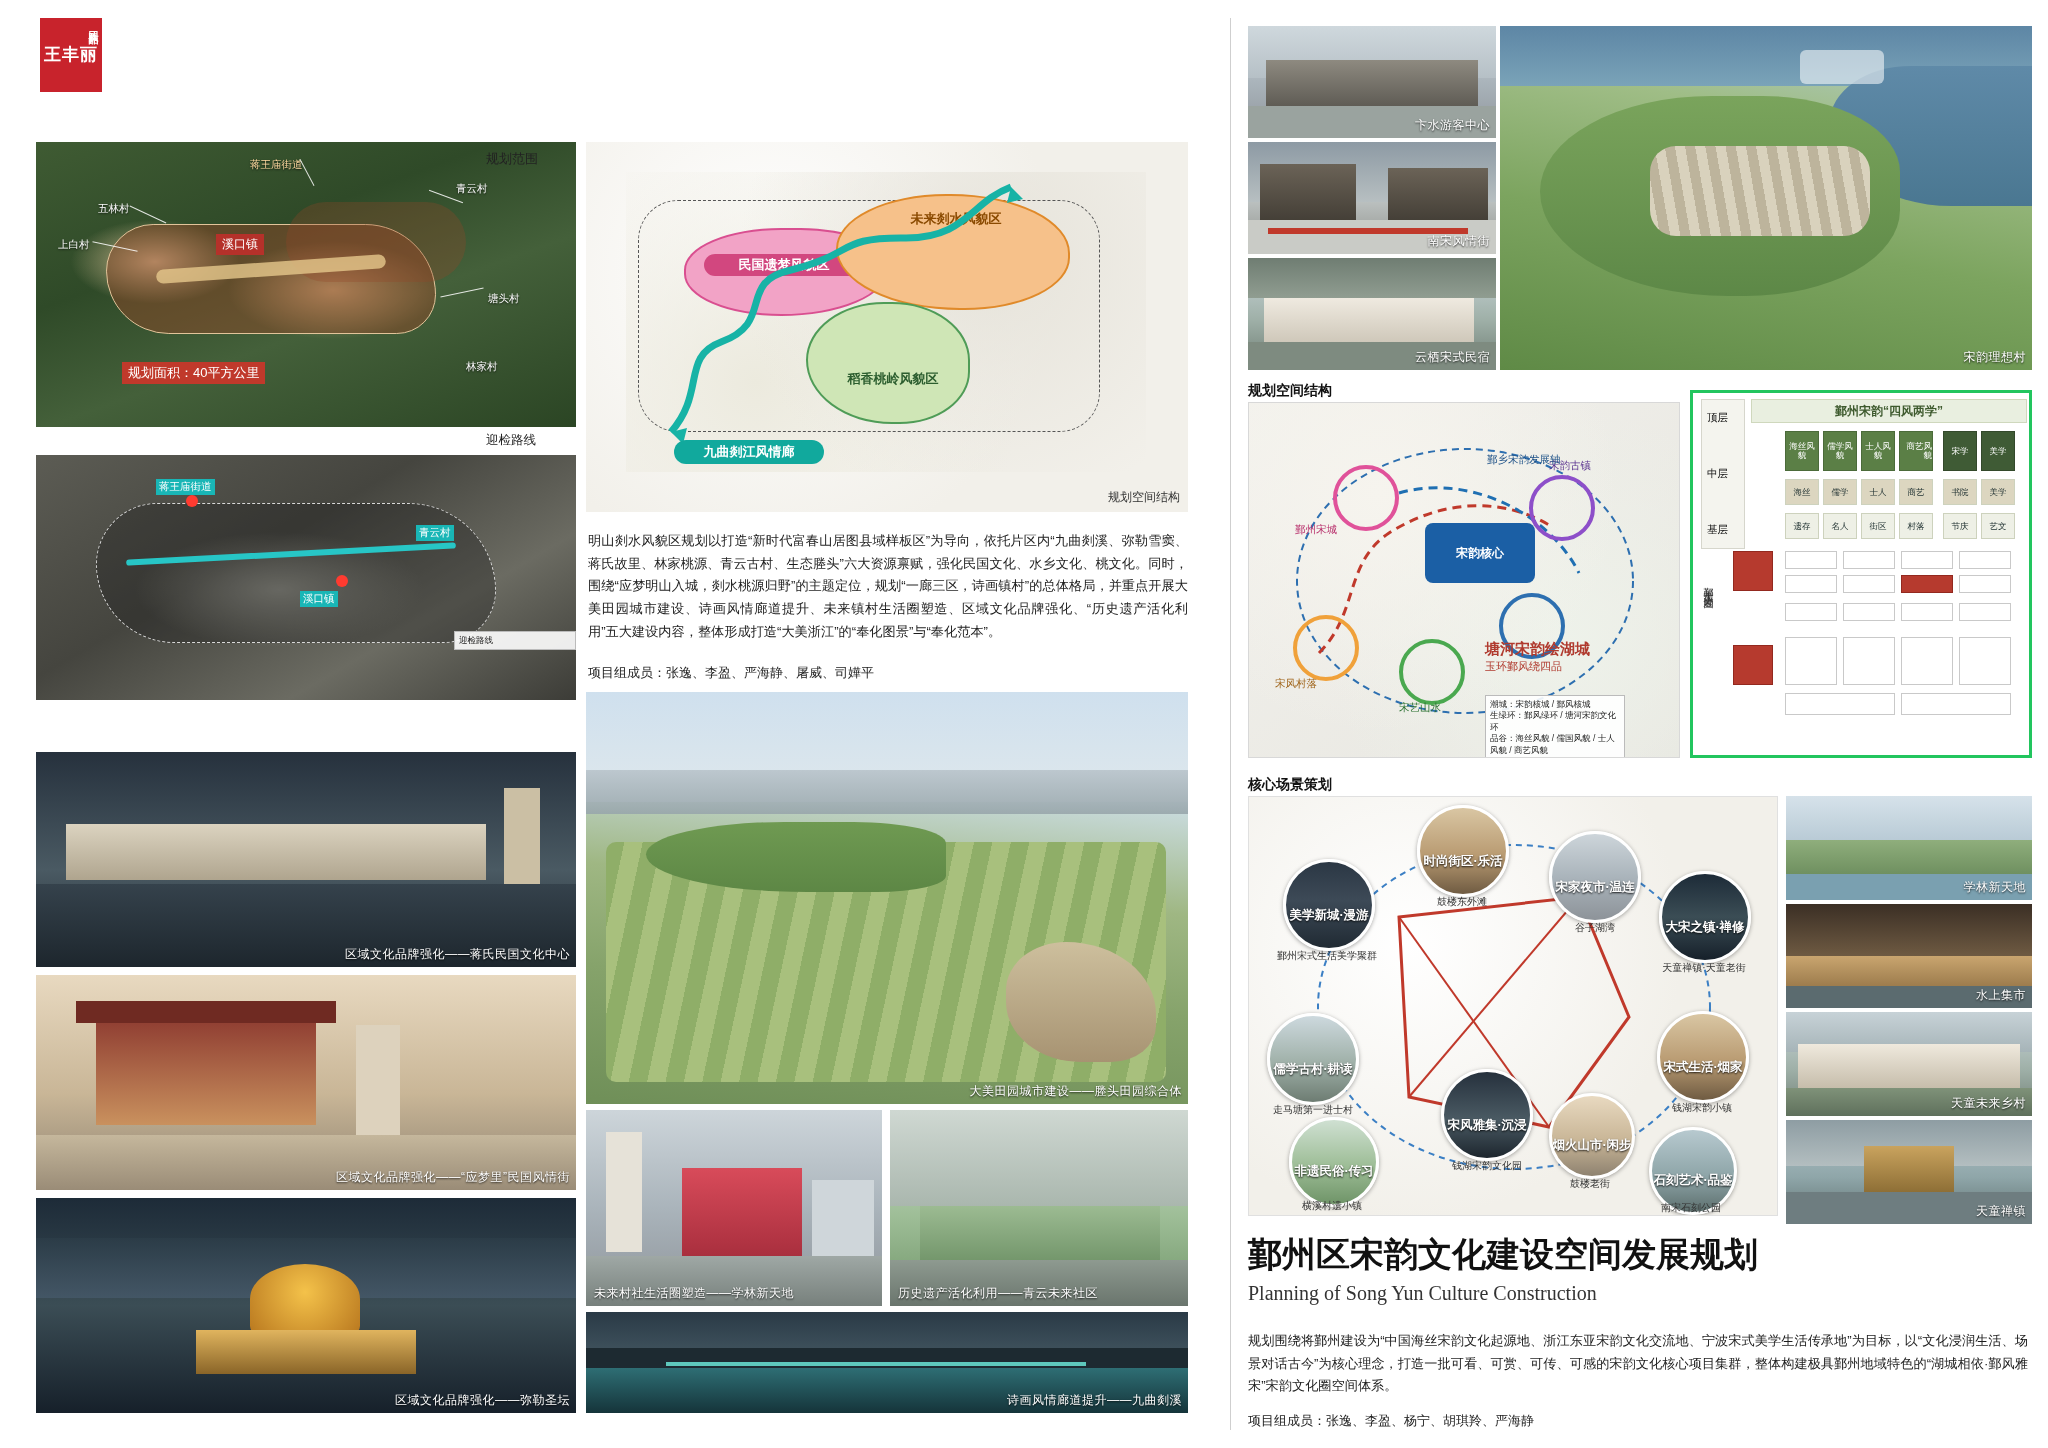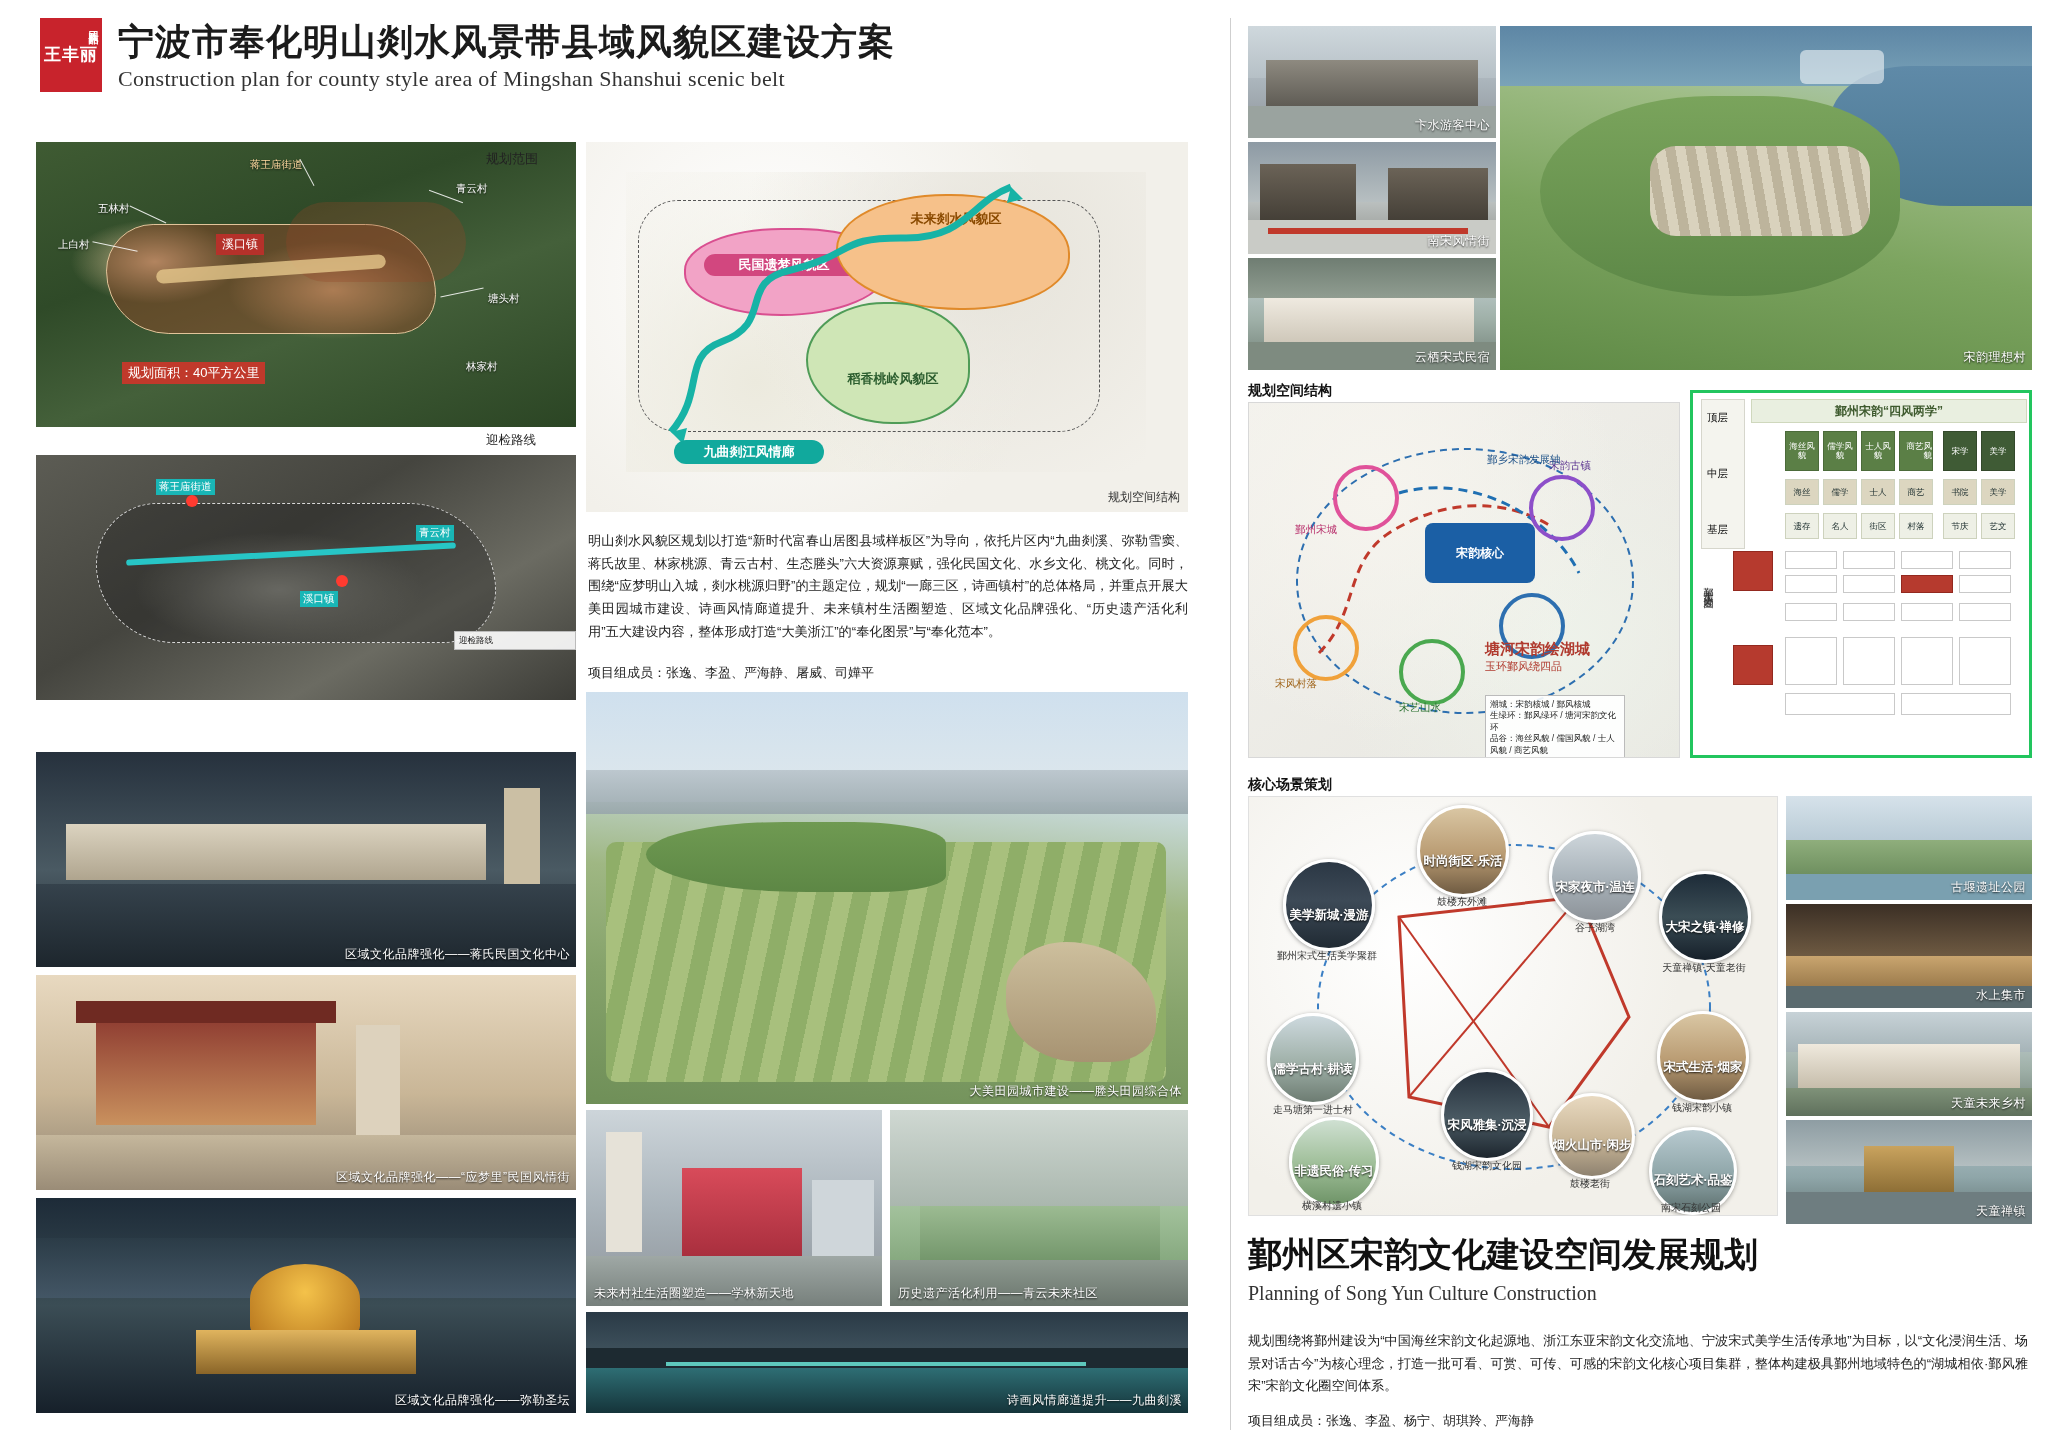--- a/index.html
+++ b/index.html
@@ -67,24 +67,20 @@
 </head>
 <body>
 
 <div class="board">
 
   <div class="logo">
     <span>王丰丽</span>
     <span class="col2">团队作品</span>
   </div>
 
-  <div class="abs" style="left:118px;top:22px;width:1070px;">
-    <div class="title-cn">宁波市奉化明山剡水风景带县域风貌区建设方案</div>
-    <div class="title-en">Construction plan for county style area of Mingshan Shanshui scenic belt</div>
-  </div>
 
   <div class="photo sat1" style="left:36px;top:142px;width:540px;height:285px;">
 
     <div class="abs" style="left:70px;top:82px;width:330px;height:110px;background:rgba(150,70,40,.45);border:1px solid #e2c49a;border-radius:60px 90px 50px 80px;"></div>
     <div class="abs" style="left:250px;top:60px;width:180px;height:80px;background:rgba(150,70,40,.3);border-radius:50px;"></div>
     <div class="abs" style="left:120px;top:120px;width:230px;height:14px;background:rgba(230,200,140,.8);border-radius:8px;transform:rotate(-4deg);"></div>
     <div class="redbox" style="left:180px;top:92px;background:#b5312a;">溪口镇</div>
     <div class="mlabel w" style="left:62px;top:60px;">五林村</div>
     <div class="mlabel w" style="left:22px;top:96px;">上白村</div>
     <div class="mlabel w" style="left:214px;top:16px;color:#ffd9a0;">蒋王庙街道</div>
@@ -373,21 +369,21 @@
     <div class="circ bridge" style="left:400px;top:330px;width:82px;height:82px;">
       <div class="lbl">石刻艺术·品鉴</div>
     </div>
     <div class="subc" style="left:392px;top:404px;width:100px;">南宋石刻公园</div>
   </div>
 
   <div class="photo park" style="left:1786px;top:796px;width:246px;height:104px;">
     <div class="abs" style="left:0;top:0;width:246px;height:44px;background:linear-gradient(180deg,#d6e2ea,#b9cbd6);"></div>
     <div class="abs" style="left:0;top:44px;width:246px;height:34px;background:linear-gradient(180deg,#8fae7c,#6f9060);"></div>
     <div class="abs" style="left:0;top:78px;width:246px;height:26px;background:#7aa0b0;"></div>
-    <div class="cap">古堰遗址公园</div>
+    <div class="cap">学林新天地</div>
   </div>
   <div class="photo mkt" style="left:1786px;top:904px;width:246px;height:104px;">
     <div class="abs" style="left:0;top:0;width:246px;height:52px;background:linear-gradient(180deg,#3b2f25,#6e5a42);"></div>
     <div class="abs" style="left:0;top:52px;width:246px;height:30px;background:linear-gradient(180deg,#c9a56f,#9d7c4d);"></div>
     <div class="abs" style="left:0;top:82px;width:246px;height:22px;background:#5b6b6f;"></div>
     <div class="cap">水上集市</div>
   </div>
   <div class="photo vil" style="left:1786px;top:1012px;width:246px;height:104px;">
     <div class="abs" style="left:0;top:0;width:246px;height:40px;background:linear-gradient(180deg,#c7d2d7,#a6b4b8);"></div>
     <div class="abs" style="left:12px;top:32px;width:222px;height:44px;background:linear-gradient(180deg,#efe9dd,#c6bdab);"></div>

